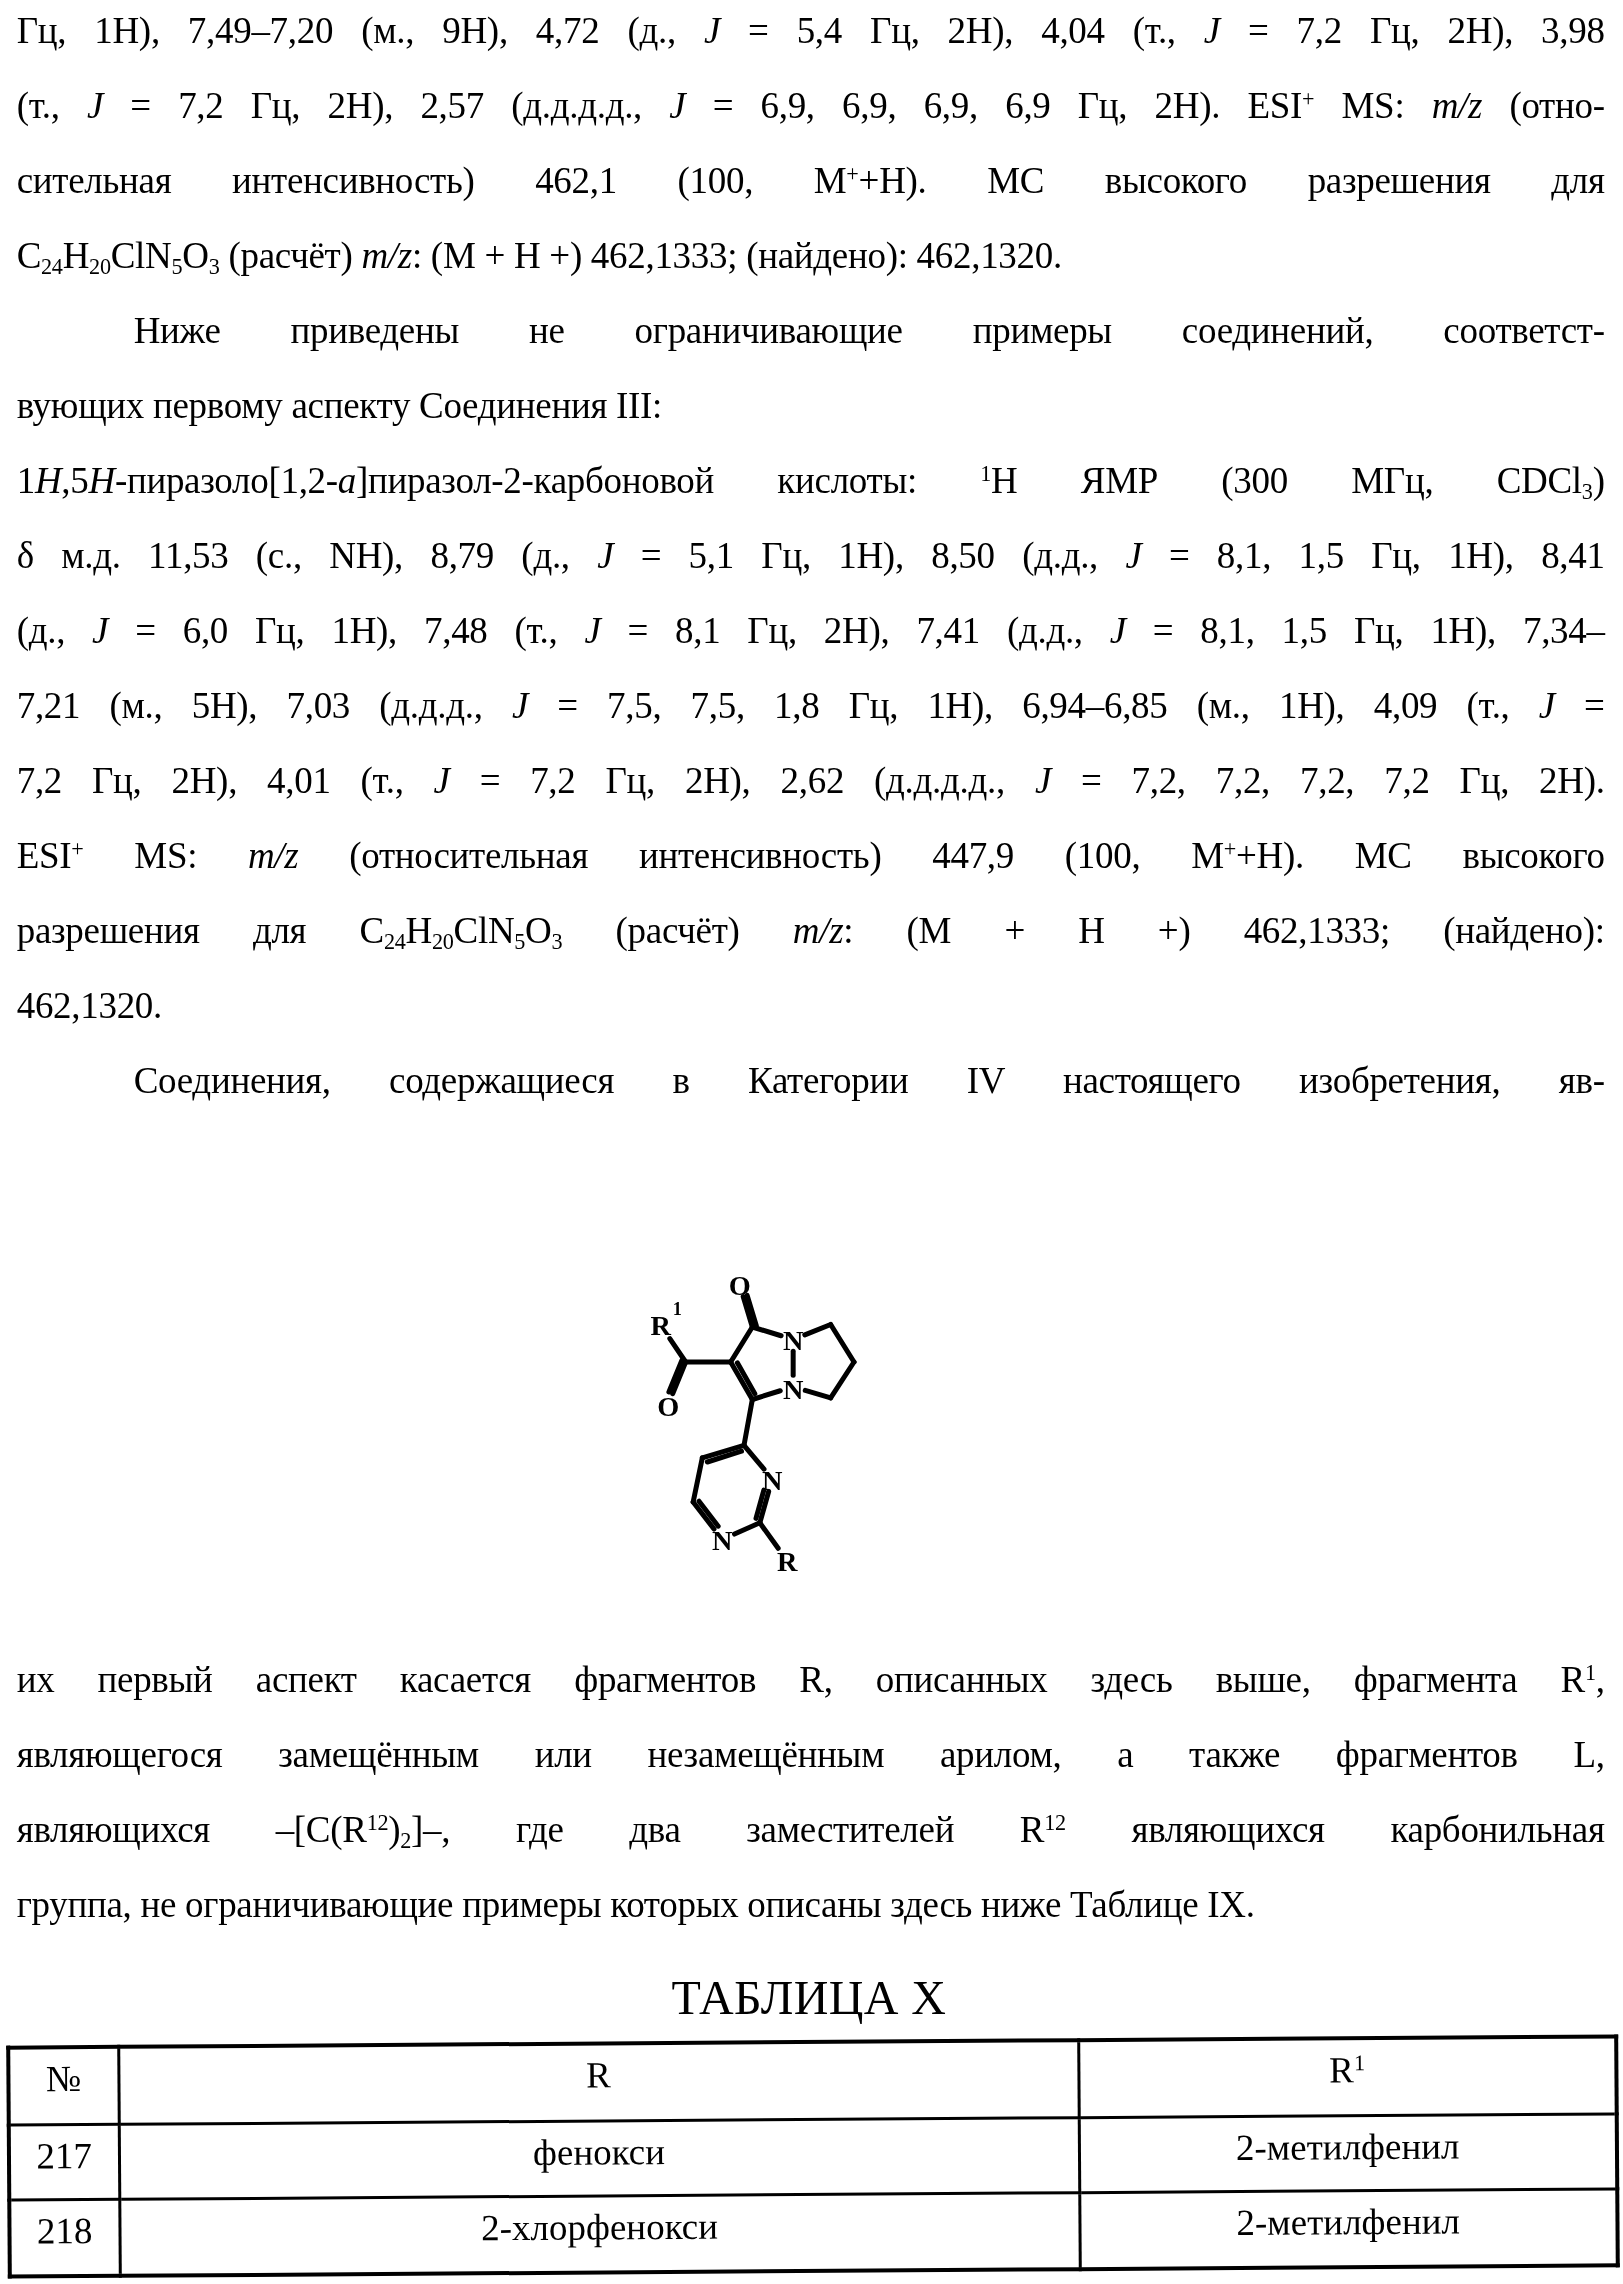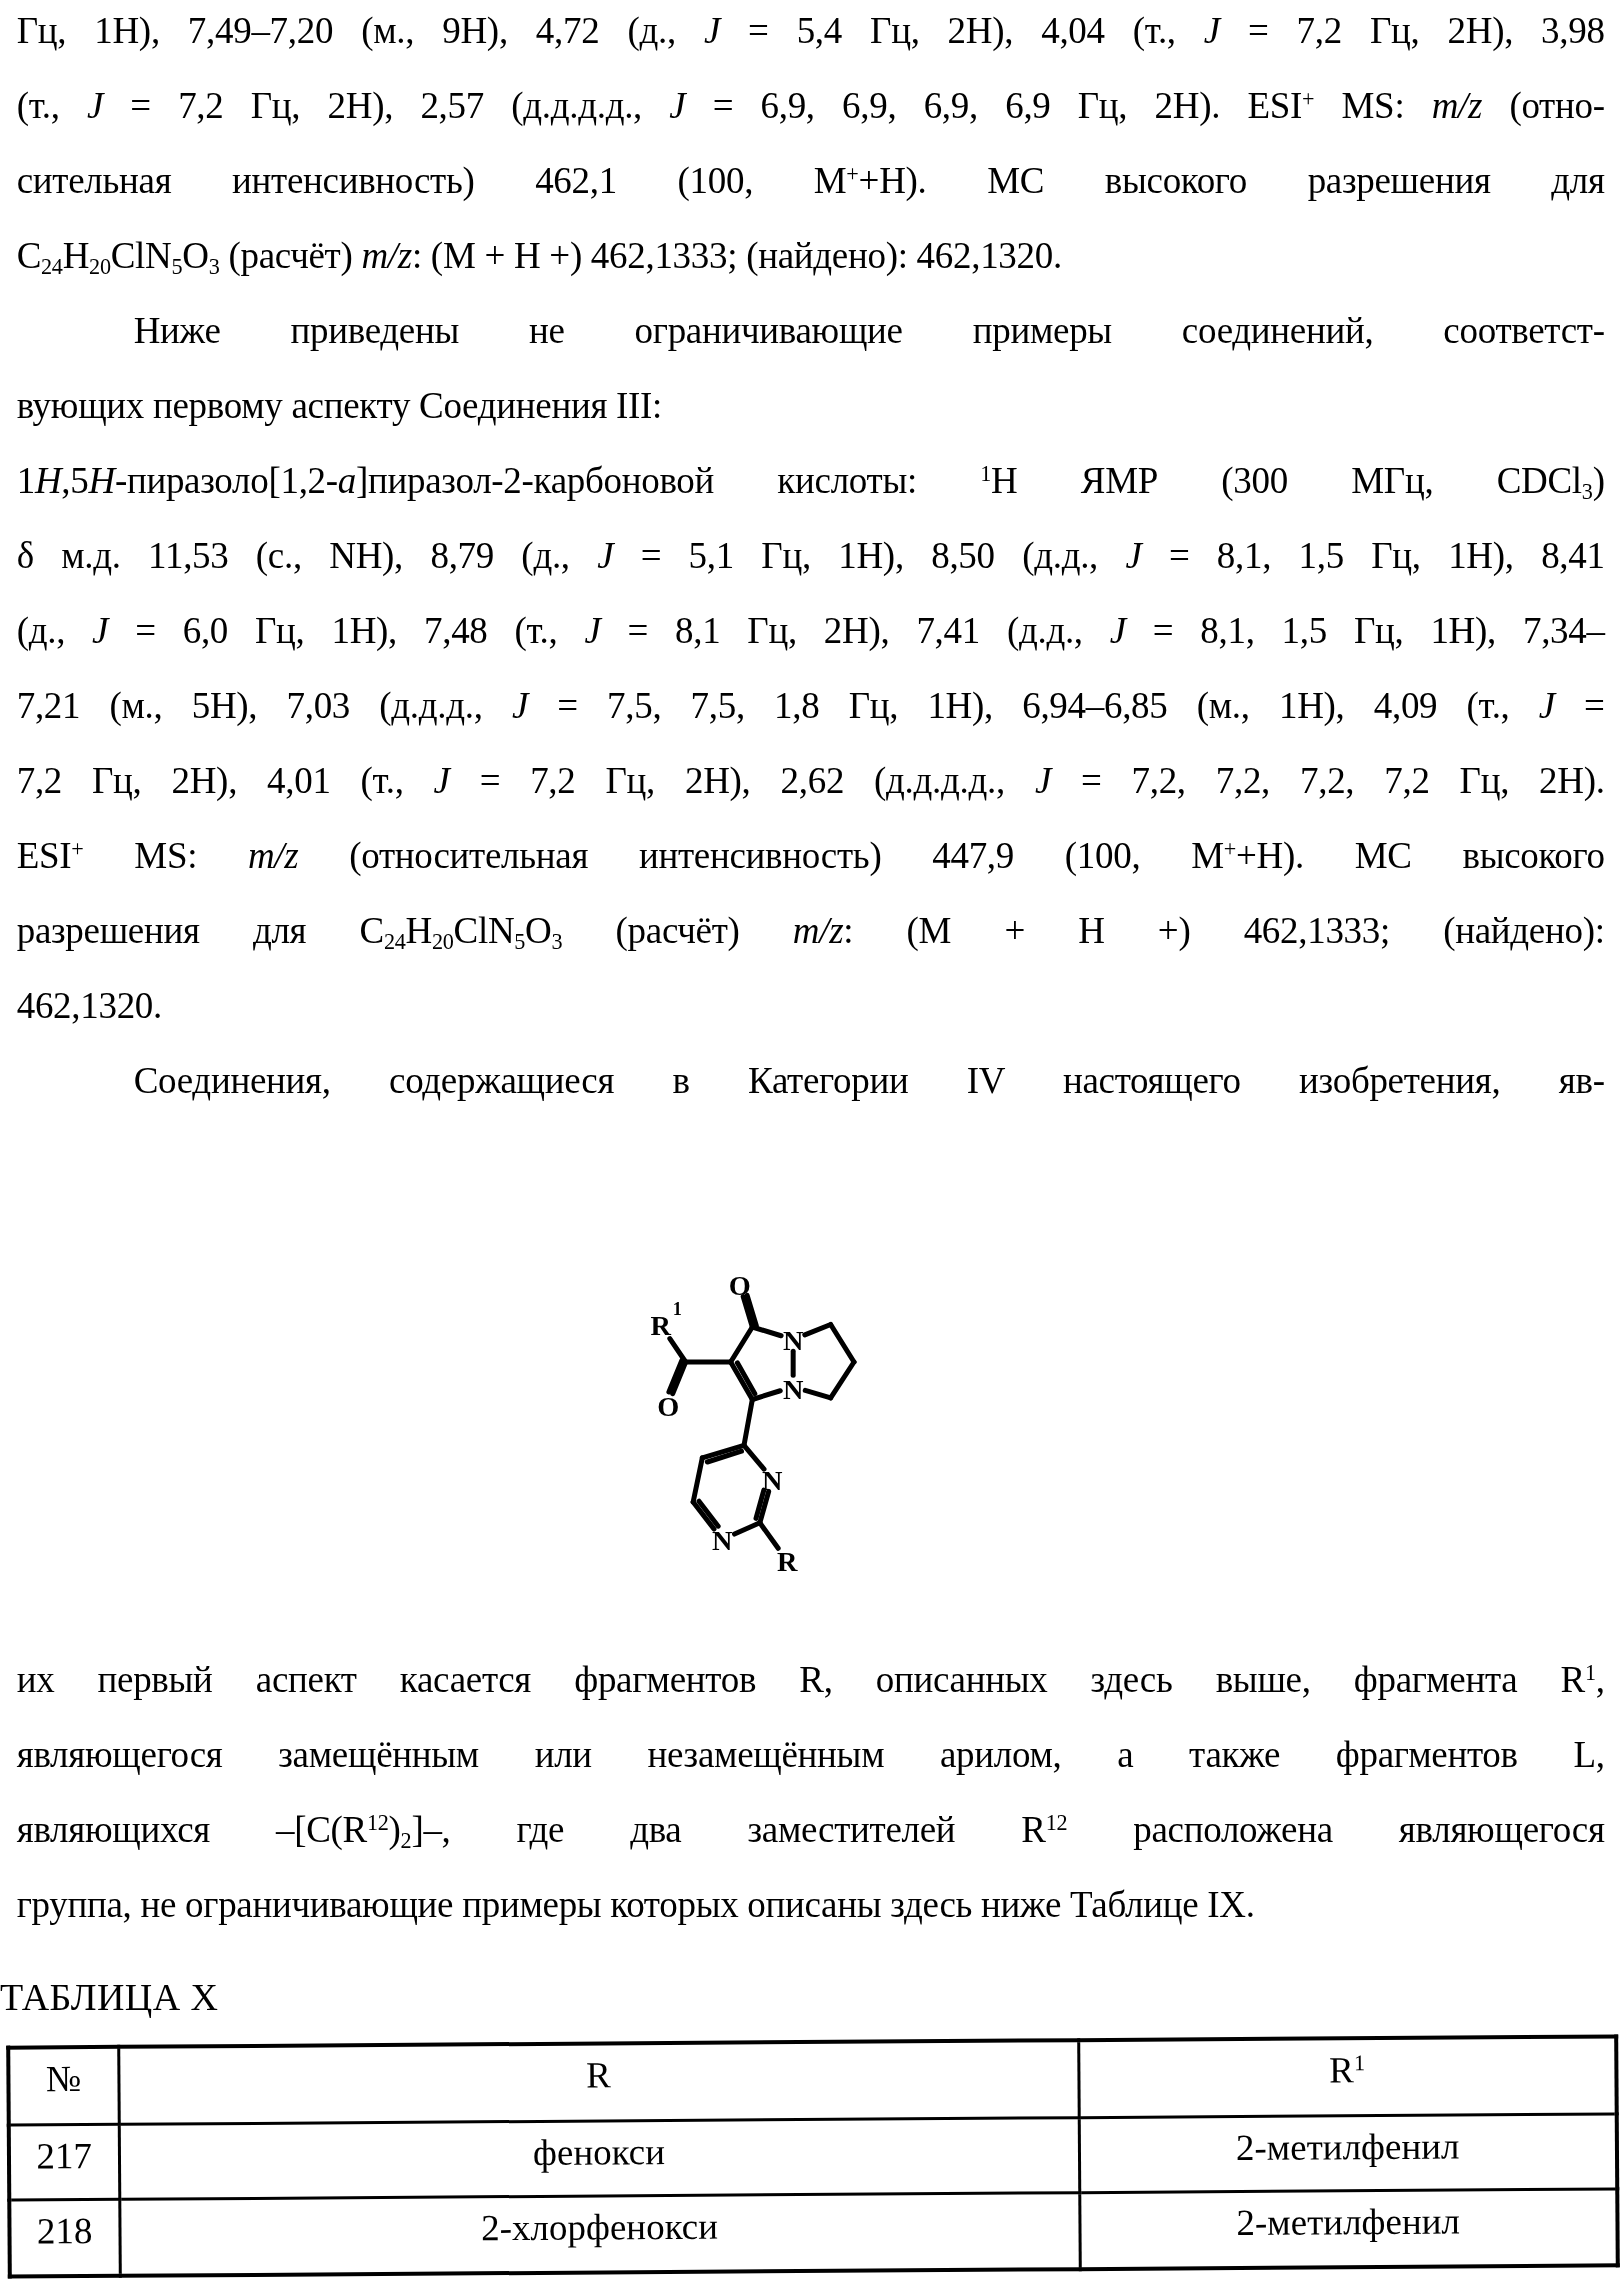--- a/index.html
+++ b/index.html
@@ -18,22 +18,22 @@
   .l7{display:flex;justify-content:space-between;}
   .l7 .left{margin-left:117px;}
   sup,sub{font-size:60%;line-height:0;position:relative;vertical-align:baseline;}
   sup{top:-0.55em;}
   sub{top:0.25em;}
   i{font-style:italic;}
   .struct{position:absolute;left:629px;top:1262px;}
   .struct text{font-size:34px;font-weight:bold;font-family:"Liberation Serif","DejaVu Serif",serif;}
   .struct .supx{font-size:22px;}
   .tabletitle{
-    position:absolute;top:1960px;left:0;width:1590px;height:75px;line-height:75px;
-    text-align:left;font-size:38px;letter-spacing:0.4px;
+    position:absolute;top:1960px;left:14px;width:1590px;height:75px;line-height:75px;
+    text-align:center;font-size:48px;letter-spacing:0.4px;
   }
   .tablewrap{position:absolute;left:6.7px;top:2040px;width:1612px;transform:rotate(-0.4deg);transform-origin:50% 50%;}
   table.tx{width:100%;border-collapse:collapse;border:4.2px solid #000;table-layout:fixed;}
   table.tx col.c-num{width:110px;}
   table.tx col.c-r{width:960px;}
   table.tx th,table.tx td{
     border:3.3px solid #000;font-size:37px;font-weight:normal;
     text-align:center;vertical-align:top;padding:8.3px 3.3px 0 3.3px;
   }
   tr.hdr{height:77px;}
@@ -109,21 +109,21 @@
       <text x="112" y="346">N</text>
       <text x="38" y="88">R</text>
       <text x="58" y="64" class="supx">1</text>
       <text x="190" y="371">R</text>
     </g>
   </svg>
 
   <div class="textblock" style="top:1642px;">
     <div class="ln just"><span>их первый аспект касается фрагментов R, описанных здесь выше, фрагмента R</span><sup>1</sup><span>,</span></div>
     <div class="ln just"><span>являющегося замещённым или незамещённым арилом, а также фрагментов L,</span></div>
-    <div class="ln just"><span>являющихся –[C(R</span><sup>12</sup><span>)</span><sub>2</sub><span>]–, где два заместителей R</span><sup>12</sup><span> расположена являющегося</span></div>
+    <div class="ln just"><span>являющихся –[C(R</span><sup>12</sup><span>)</span><sub>2</sub><span>]–, где два заместителей R</span><sup>12</sup><span> являющихся карбонильная</span></div>
     <div class="ln"><span>группа, не ограничивающие примеры которых описаны здесь ниже Таблице IX.</span></div>
   </div>
 
   <div class="tabletitle">ТАБЛИЦА X</div>
 
   <div class="tablewrap">
     <table class="tx">
       <colgroup>
         <col class="c-num">
           <col class="c-r">

